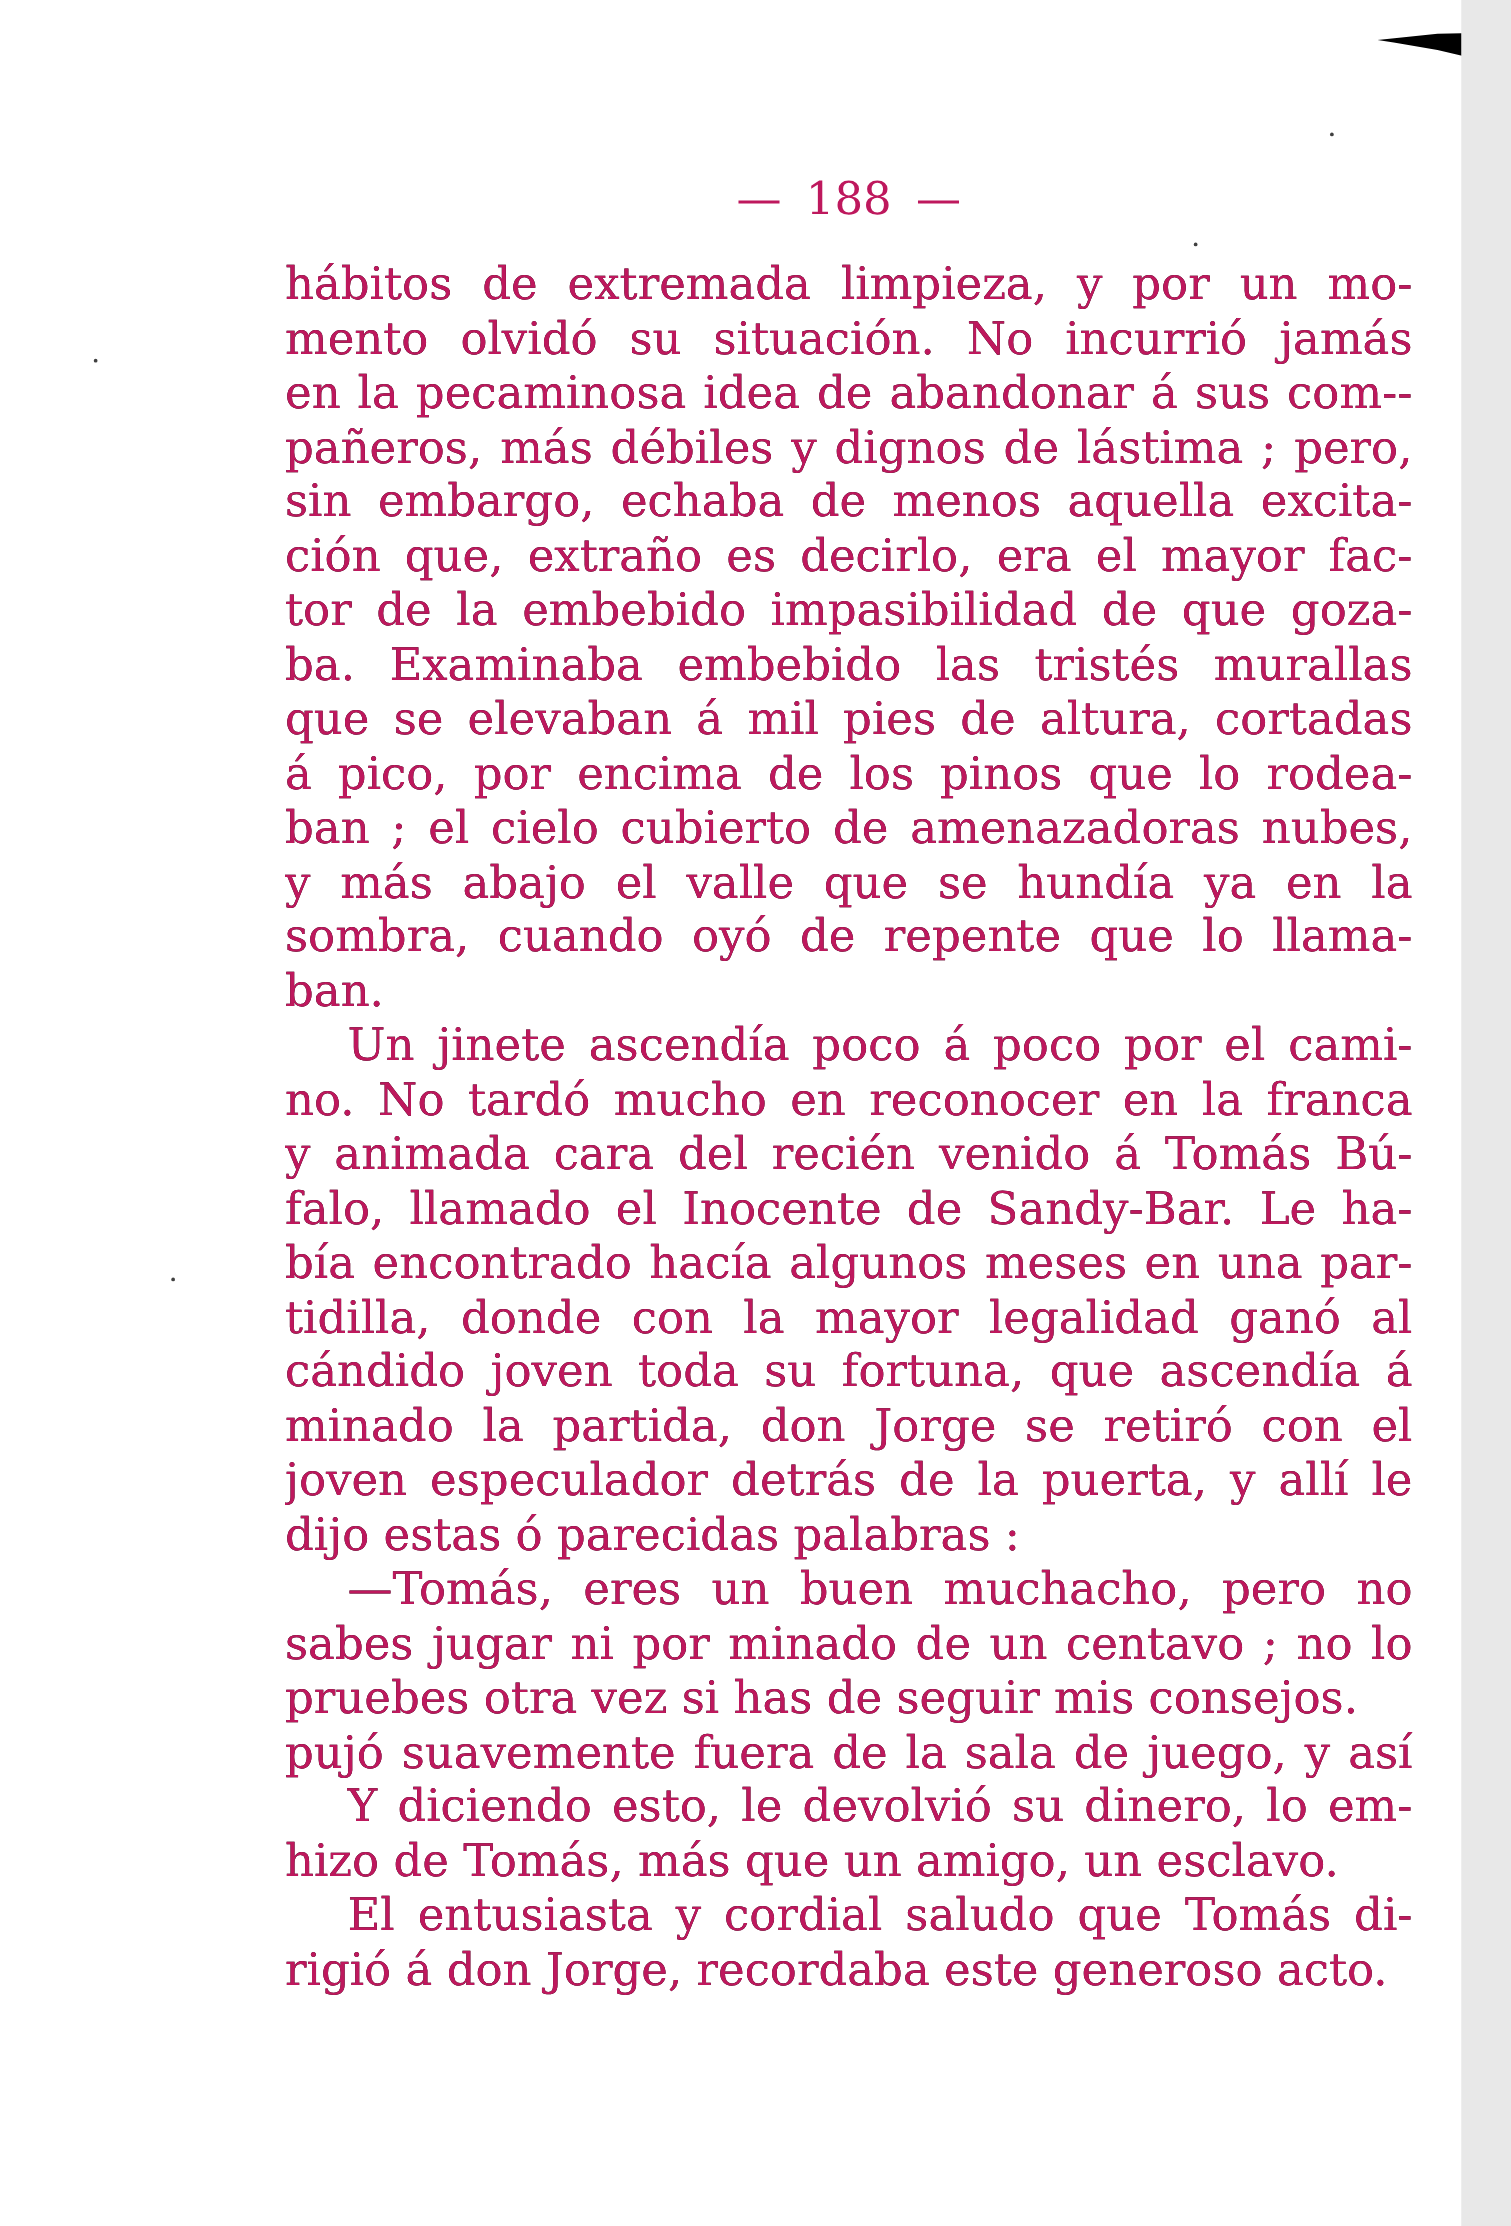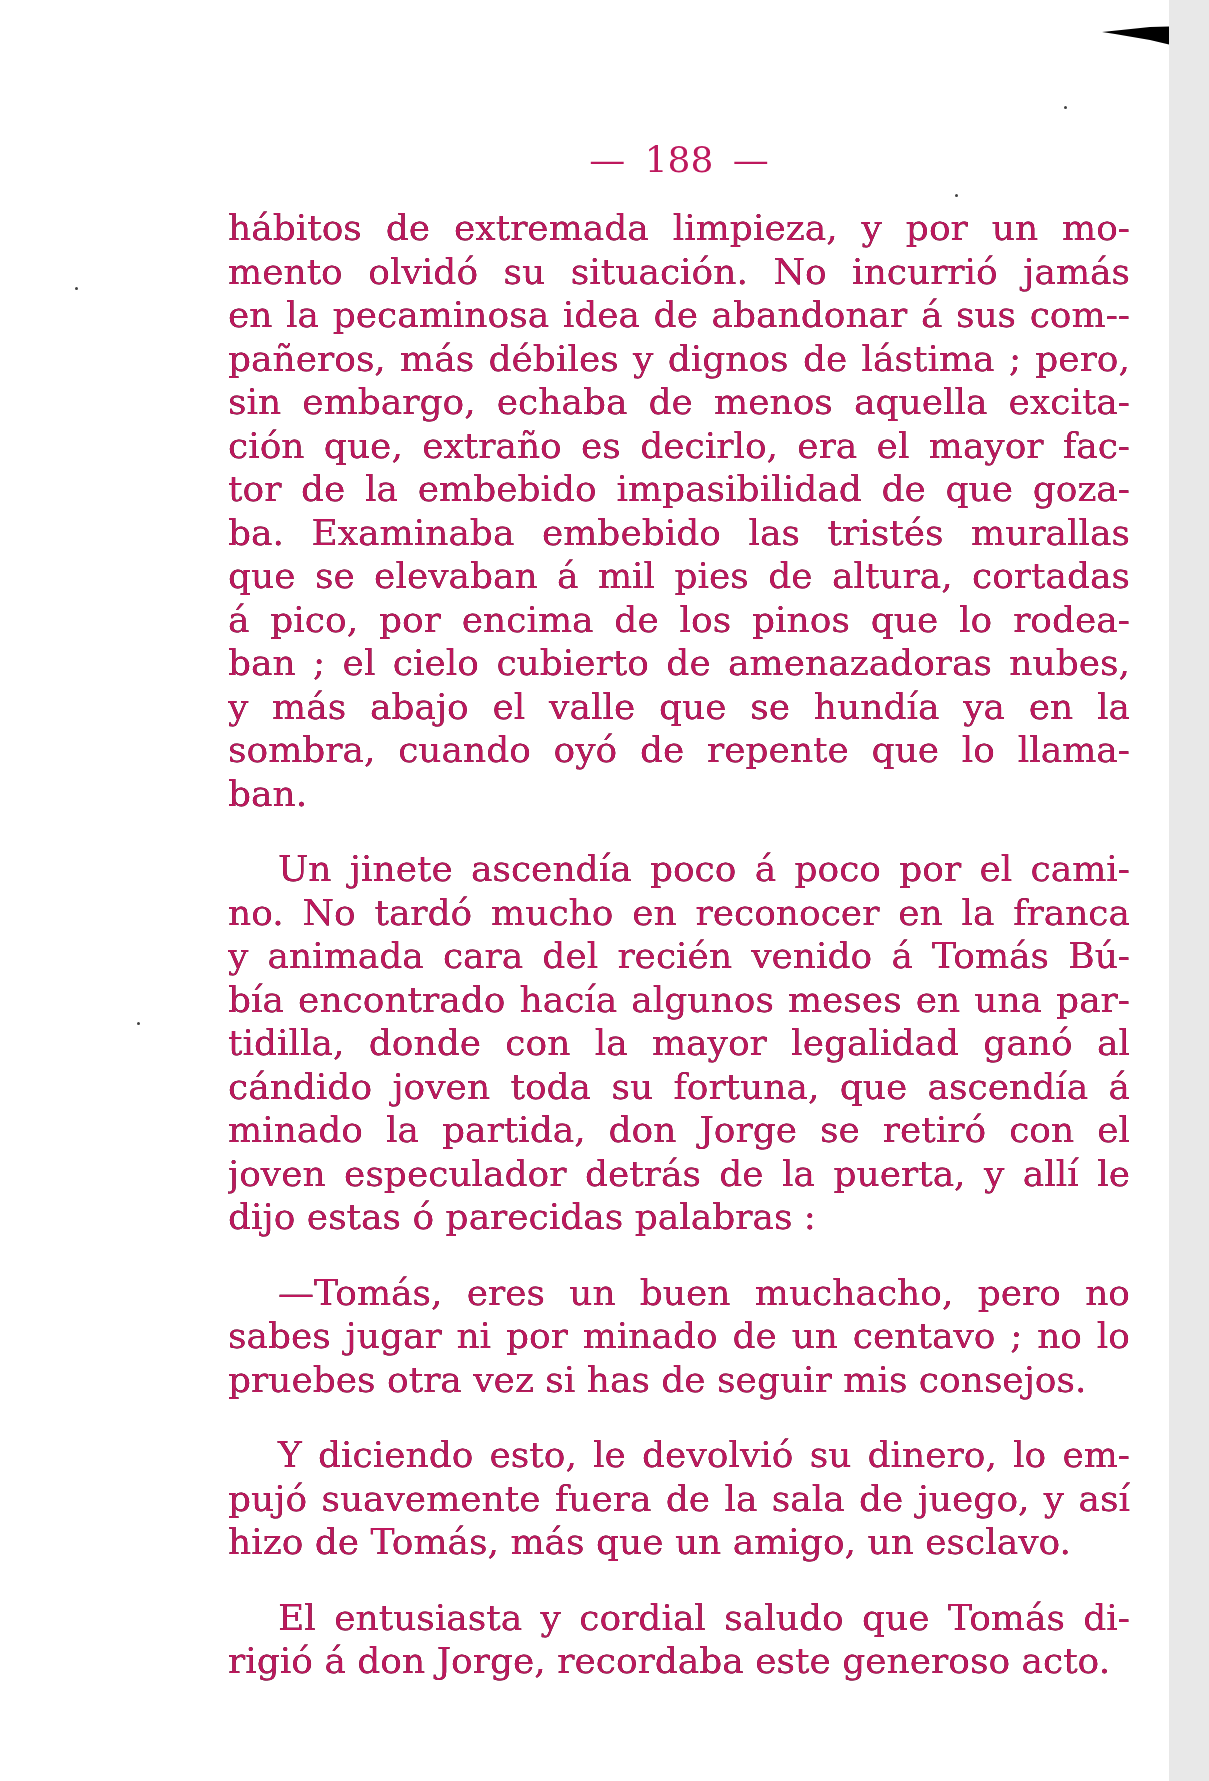--- a/index.html
+++ b/index.html
@@ -35,21 +35,21 @@
     line-height: 43.5px;
     white-space: nowrap;
     text-shadow: 0 0 0.5px #000;
   }
   .line.j {
     white-space: normal;
     text-align: justify;
     text-align-last: justify;
     overflow: hidden;
   }
-  .line.ind { padding-left: 50px; margin-top: 32px; }
+  .line.ind { padding-left: 50px; }
   .line.j.ind { width: 852px; }
   .corner-wedge {
     position: absolute;
     left: 1095px;
     top: 20px;
     width: 114px;
     height: 35px;
   }
   .speck {
     position: absolute;
@@ -82,31 +82,32 @@
       <div class="line j">ba. Examinaba embebido las tristés murallas</div>
       <div class="line j">que se elevaban á mil pies de altura, cortadas</div>
       <div class="line j">á pico, por encima de los pinos que lo rodea-</div>
       <div class="line j">ban ; el cielo cubierto de amenazadoras nubes,</div>
       <div class="line j">y más abajo el valle que se hundía ya en la</div>
       <div class="line j">sombra, cuando oyó de repente que lo llama-</div>
       <div class="line">ban.</div>
       <div class="line j ind">Un jinete ascendía poco á poco por el cami-</div>
       <div class="line j">no. No tardó mucho en reconocer en la franca</div>
       <div class="line j">y animada cara del recién venido á Tomás Bú-</div>
+      <div class="line j">falo, llamado el Inocente de Sandy-Bar. Le ha-</div>
       <div class="line j">bía encontrado hacía algunos meses en una par-</div>
       <div class="line j">tidilla, donde con la mayor legalidad ganó al</div>
       <div class="line j">cándido joven toda su fortuna, que ascendía á</div>
       <div class="line j">minado la partida, don Jorge se retiró con el</div>
       <div class="line j">joven especulador detrás de la puerta, y allí le</div>
       <div class="line">dijo estas ó parecidas palabras :</div>
       <div class="line j ind">—Tomás, eres un buen muchacho, pero no</div>
       <div class="line j">sabes jugar ni por minado de un centavo ; no lo</div>
       <div class="line">pruebes otra vez si has de seguir mis consejos.</div>
+      <div class="line j">pujó suavemente fuera de la sala de juego, y así</div>
       <div class="line j ind">Y diciendo esto, le devolvió su dinero, lo em-</div>
-      <div class="line j">pujó suavemente fuera de la sala de juego, y así</div>
       <div class="line">hizo de Tomás, más que un amigo, un esclavo.</div>
       <div class="line j ind">El entusiasta y cordial saludo que Tomás di-</div>
       <div class="line">rigió á don Jorge, recordaba este generoso acto.</div>
     </div>
 
   <div class="speck" style="left:1064px; top:106px;"></div>
   <div class="speck" style="left:955px; top:194px;"></div>
   <div class="speck" style="left:75px; top:287px;"></div>
   <div class="speck" style="left:137px; top:1022px;"></div>
 

